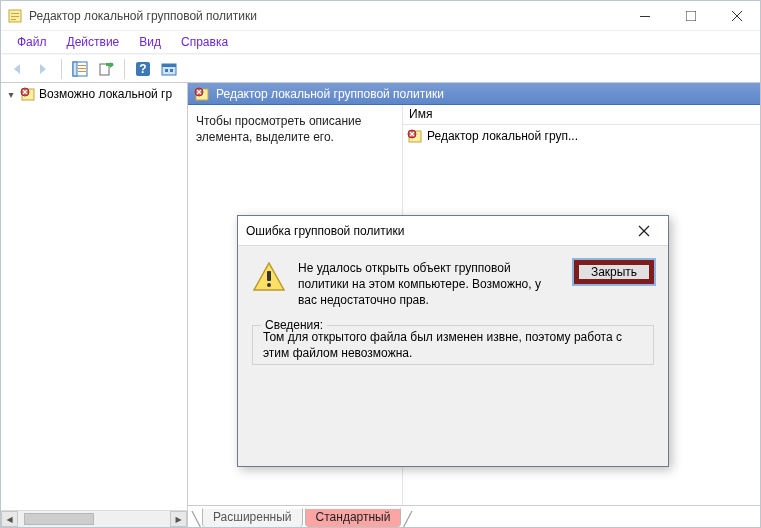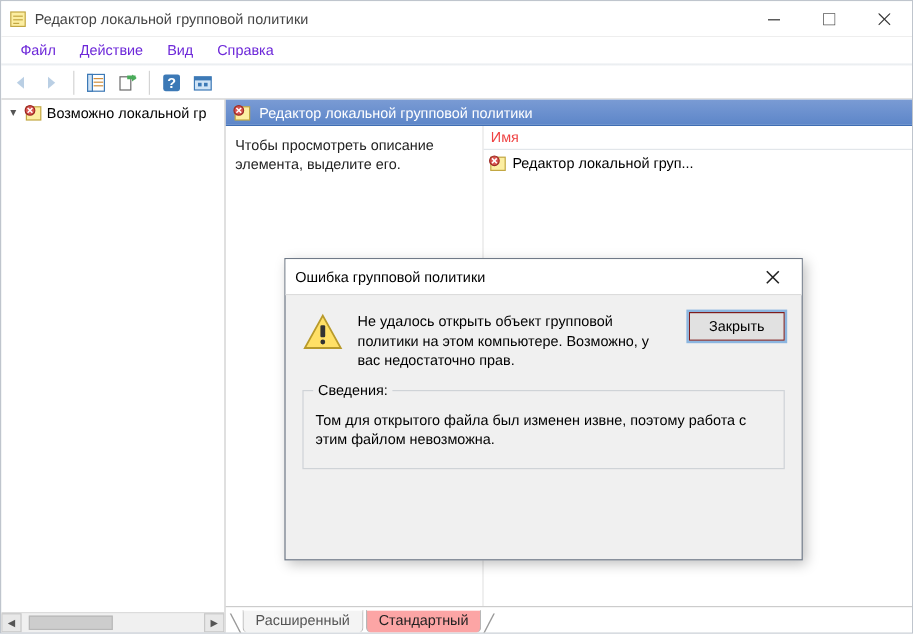--- a/index.html
+++ b/index.html
@@ -36,39 +36,39 @@
   .tree-hscroll .sb-thumb { height: 12px; width: 70px; background: #cdcdcd; border: 1px solid #b8b8b8; margin-left: 4px; }
   .tree-hscroll .track { flex: 1; display: flex; align-items: center; padding: 0 2px; }
 
   
   .content-pane { flex: 1; display: flex; flex-direction: column; background: #fff; }
   .content-header { height: 22px; background: linear-gradient(#7a9bd4, #5d86c9); color: #fff; display: flex; align-items: center; padding: 0 6px; gap: 6px; border-bottom: 1px solid #3e6db3; }
   .content-header .hdr-icon { width: 16px; height: 16px; }
   .content-body { flex: 1; display: flex; overflow: hidden; }
   .left-col { width: 215px; padding: 8px 8px; border-right: 1px solid #e4e4e4; color: #222; line-height: 1.35; }
   .right-col { flex: 1; padding: 0; }
-  .right-col .col-head { height: 20px; padding: 2px 6px; border-bottom: 1px solid #e2e6ea; color: #ef4444; }
+  .right-col .col-head { height: 20px; padding: 2px 6px; border-bottom: 1px solid #e2e6ea; color: #000000; }
   .right-col .item { display: flex; align-items: center; height: 18px; padding-left: 4px; gap: 4px; margin-top: 2px; }
   .right-col .item .ii { width: 16px; height: 16px; }
 
   
   .tabs { height: 22px; display: flex; align-items: flex-end; padding-left: 4px; background: #fff; border-top: 1px solid #ccc; }
   .slash { width: 10px; color: #999; font-size: 14px; user-select: none; }
   .tab { height: 19px; padding: 1px 10px; border: 1px solid #b7b7b7; border-top-color: #fff; border-bottom: none; background: #fca5a5; color: #222; border-radius: 0 0 4px 4px; margin-right: 2px; position: relative; }
   .tab.inactive { background: #f4f4f4; color: #555; }
   .dialog { position: absolute; left: 236px; top: 214px; width: 432px; height: 252px; background: #f0f0f0; border: 1px solid #6f7987; box-shadow: 3px 3px 10px rgba(0,0,0,0.25); display: flex; flex-direction: column; }
   .dialog-title { height: 30px; background: #fff; display: flex; align-items: center; padding: 0 8px; border-bottom: 1px solid #dcdcdc; }
   .dialog-title .dt-text { flex: 1; font-size: 12px; }
   .dialog-close { width: 32px; height: 22px; display: flex; align-items: center; justify-content: center; cursor: default; }
   .dialog-body { flex: 1; padding: 14px 14px 10px 14px; }
   .msg-row { display: flex; gap: 12px; margin-bottom: 16px; }
   .warn-icon { width: 34px; height: 34px; flex-shrink: 0; }
   .msg-text { flex: 1; line-height: 1.35; color: #000; font-size: 12px; padding-right: 10px; }
-  .close-btn { width: 80px; height: 24px; background: #e1e1e1; border: 1px solid #7f1d1d; outline: 2px solid #8cb6e0; font-size: 12px; display: flex; align-items: center; justify-content: center; cursor: default; flex-shrink: 0; }
-  .details-group { border: 1px solid #cfd3d7; padding: 16px 10px; margin-top: 8px; background: #f0f0f0; position: relative; }
+  .close-btn { width: 80px; height: 24px; background: #e1e1e1; border: 5px solid #7f1d1d; outline: 2px solid #8cb6e0; font-size: 12px; display: flex; align-items: center; justify-content: center; cursor: default; flex-shrink: 0; }
+  .details-group { border: 1px solid #cfd3d7; padding: 3px 10px; margin-top: 8px; background: #f0f0f0; position: relative; }
   .details-group .legend { position: absolute; top: -8px; left: 8px; background: #f0f0f0; padding: 0 4px; font-size: 12px; }
   .details-group .dt { font-size: 12px; line-height: 1.35; }
 
   
   svg { display: block; }
 </style>
 </head>
 <body>
 
 <div class="titlebar">

